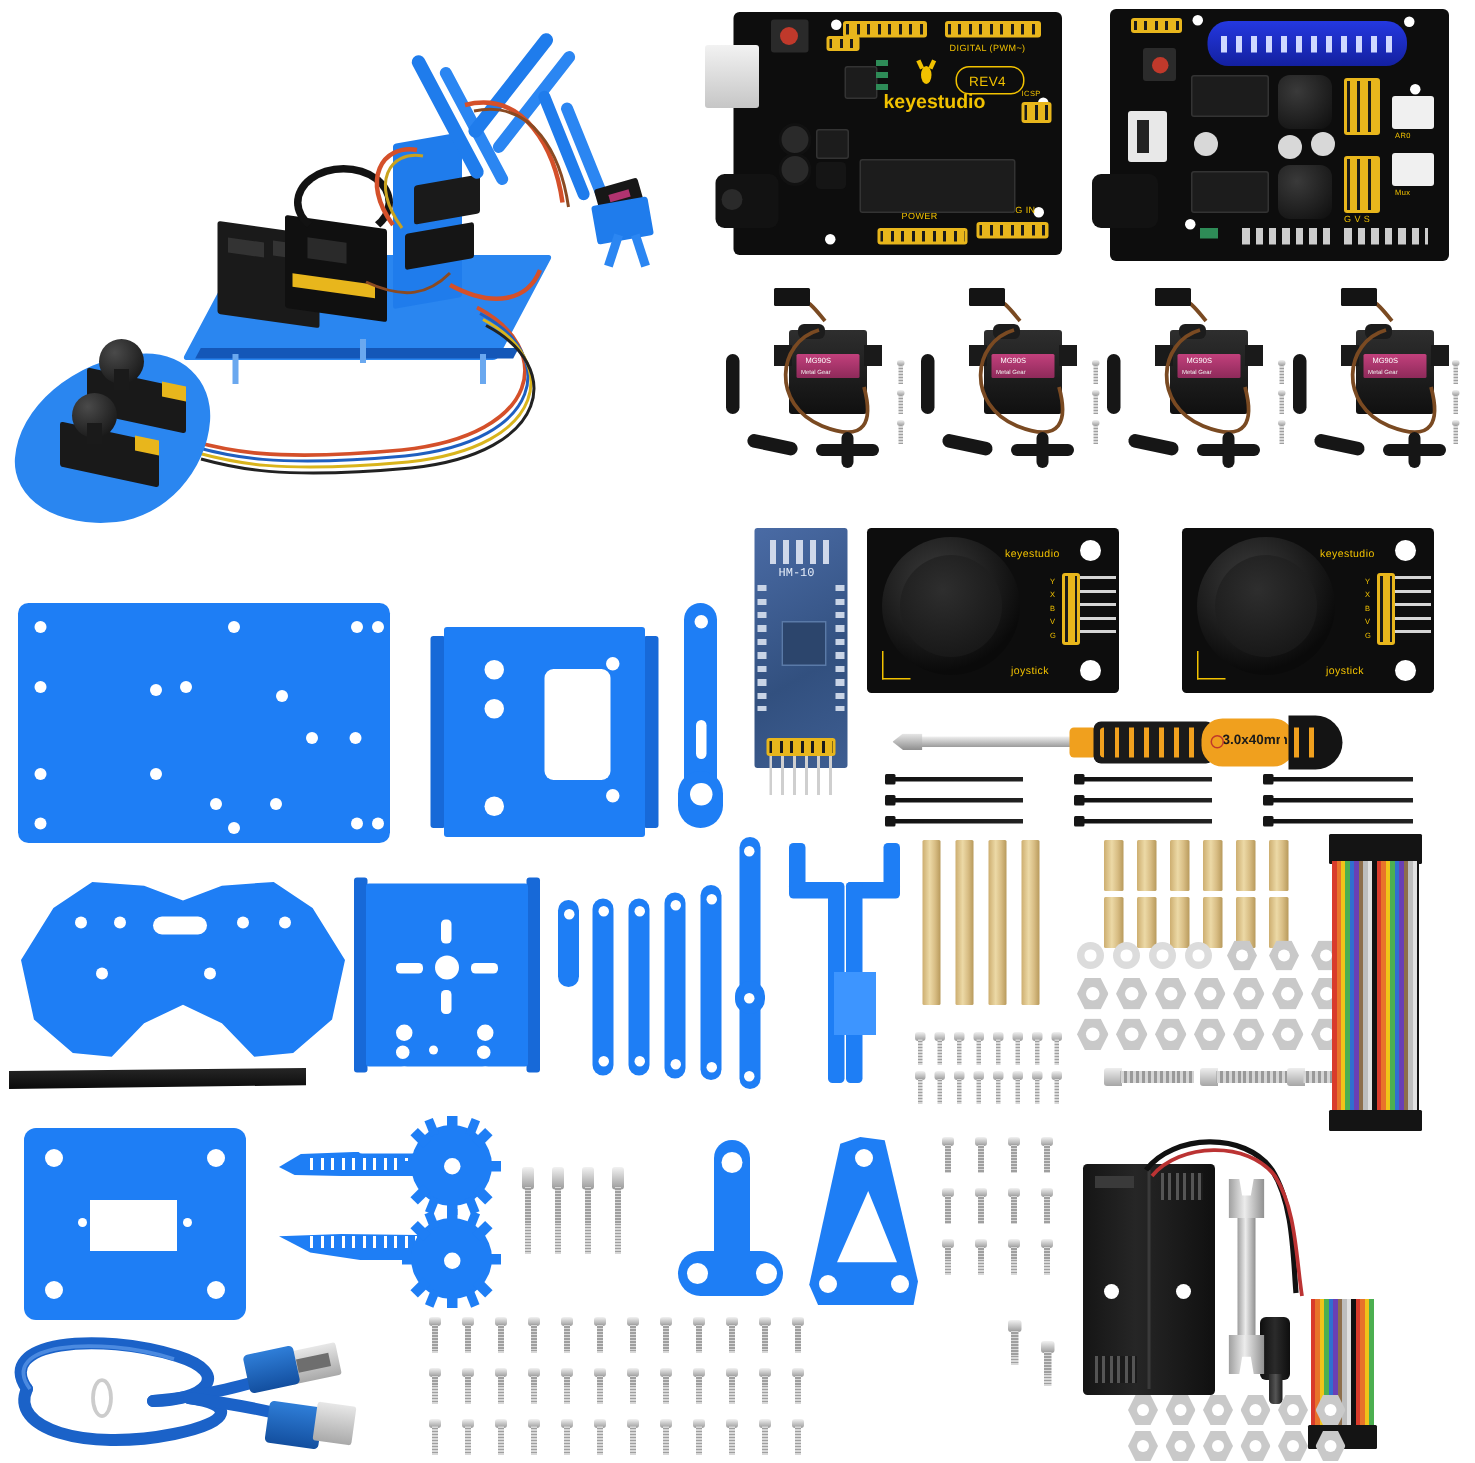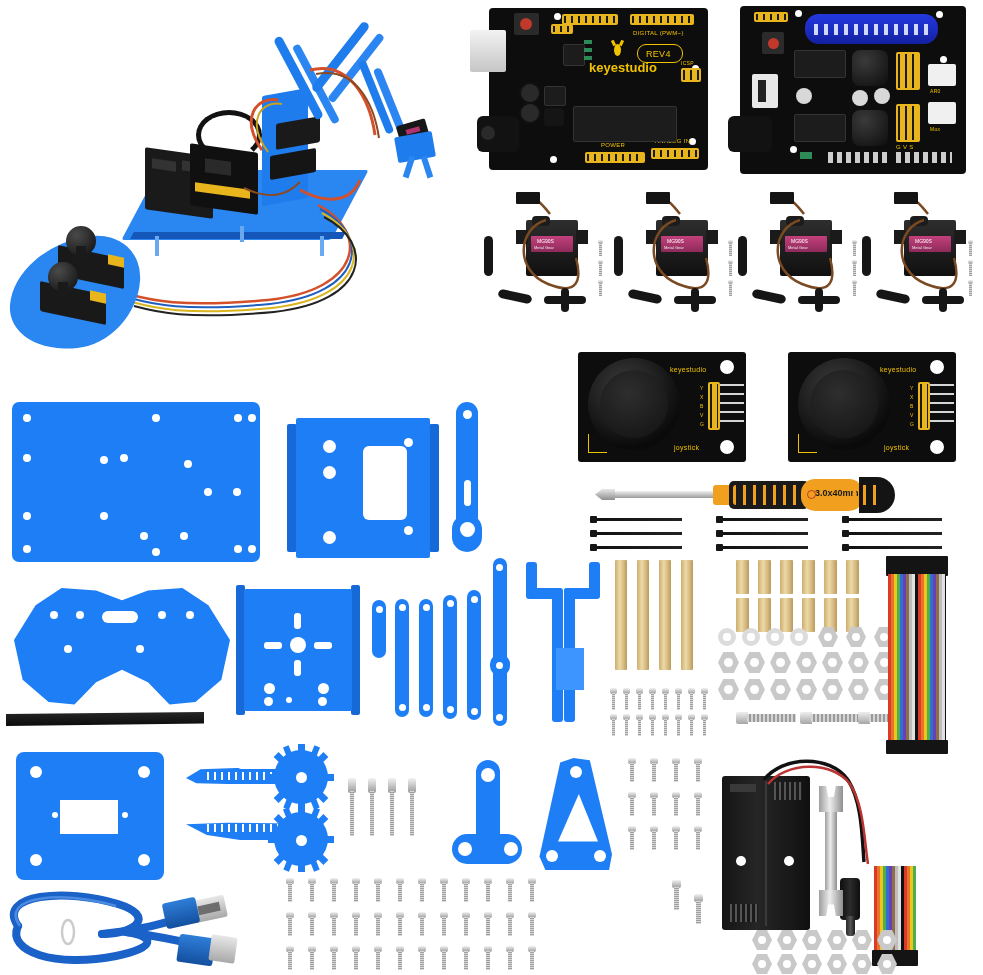--- a/index.html
+++ b/index.html
@@ -337,20 +337,32 @@
           <i></i>
           <b></b>
         </div>
       <div class="screw" style="left:92px;top:88px;width:5px;height:16px;">
           <i></i>
           <b></b>
         </div>
     </div>
   </div>
 
+  <div class="abs" style="left:503px;top:352px;width:62px;height:178px;">
+    <div class="abs" style="left:0;top:0;width:62px;height:160px;background:linear-gradient(150deg,#4a6ba5,#32507f 60%,#3e5e92);border-radius:2px;"></div>
+    <div class="abs" style="left:10px;top:8px;width:42px;height:16px;
+                background:repeating-linear-gradient(90deg,#cfd8ea 0 4px,transparent 4px 9px);"></div>
+    <div class="abs" style="left:16px;top:26px;font-size:8px;color:#e4ecf8;font-family:'Liberation Mono',monospace;">HM-10</div>
+    <div class="abs" style="left:18px;top:62px;width:28px;height:28px;background:#2c456c;border:1px solid #5a7aa8;"></div>
+    <div class="abs" style="left:2px;top:38px;width:6px;height:84px;background:repeating-linear-gradient(180deg,#c9d4e6 0 4px,transparent 4px 9px);"></div>
+    <div class="abs" style="left:54px;top:38px;width:6px;height:84px;background:repeating-linear-gradient(180deg,#c9d4e6 0 4px,transparent 4px 9px);"></div>
+    <div class="hdr" style="left:8px;top:140px;width:46px;height:12px;"></div>
+    <div class="abs" style="left:10px;top:152px;width:42px;height:26px;
+                background:repeating-linear-gradient(90deg,#cfcfcf 0 2px,transparent 2px 8px);"></div>
+  </div>
 
   <div class="abs pcb" style="left:578px;top:352px;width:168px;height:110px;border-radius:3px;">
     <div class="mh" style="left:142px;top:8px;width:14px;height:14px;"></div>
     <div class="mh" style="left:142px;top:88px;width:14px;height:14px;"></div>
     <div class="abs" style="left:10px;top:6px;width:92px;height:92px;border-radius:50%;
                 background:radial-gradient(circle at 40% 32%,#3c3c3c,#0a0a0a 72%);"></div>
     <div class="abs" style="left:22px;top:18px;width:68px;height:68px;border-radius:50%;
                 background:radial-gradient(circle at 42% 34%,#2e2e2e,#111);"></div>
     <div class="pcb-txt" style="left:92px;top:14px;font-size:7px;">keyestudio</div>
     <div class="pcb-txt" style="left:96px;top:92px;font-size:7px;">joystick</div>

